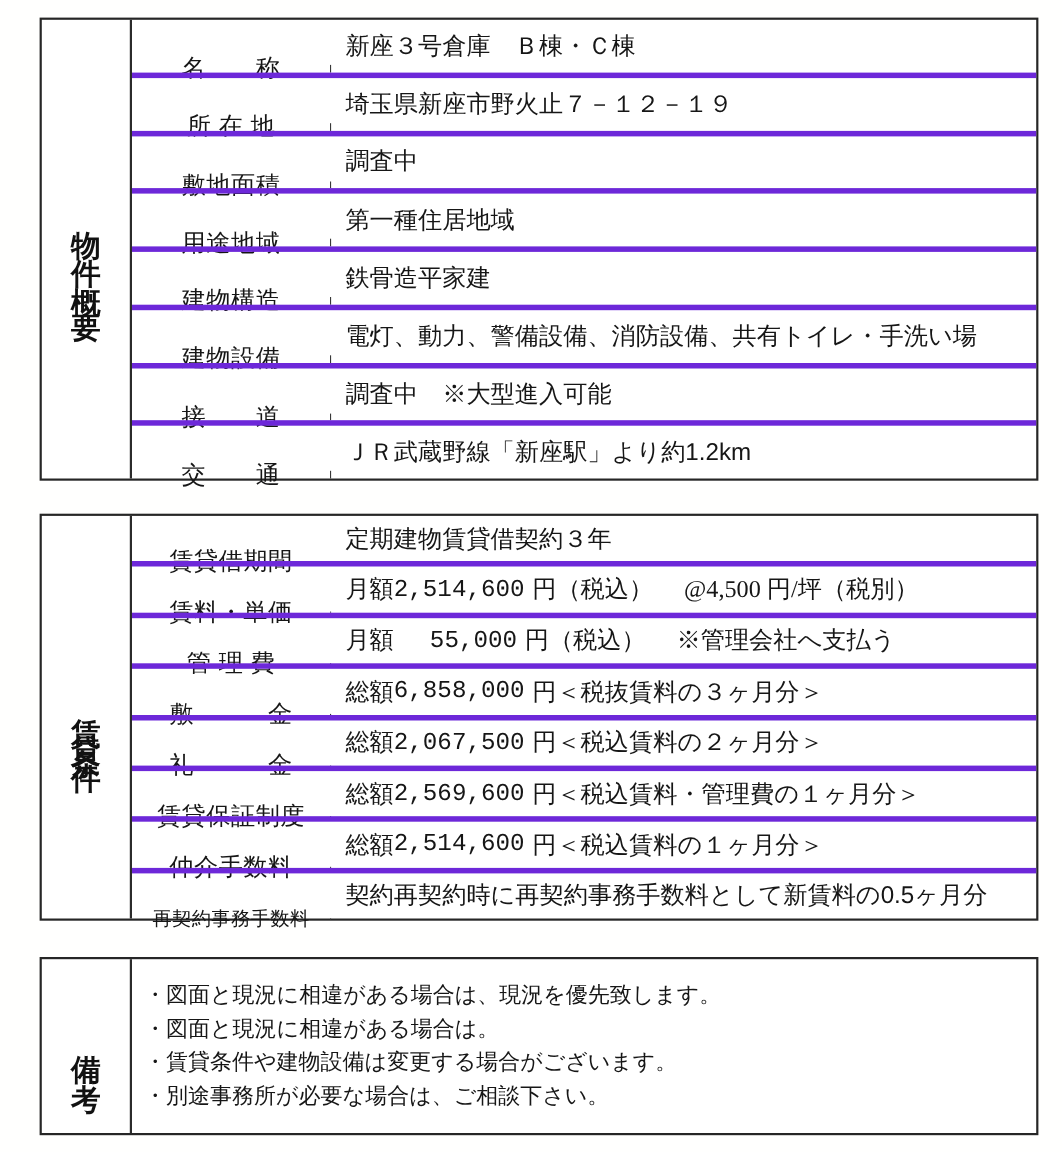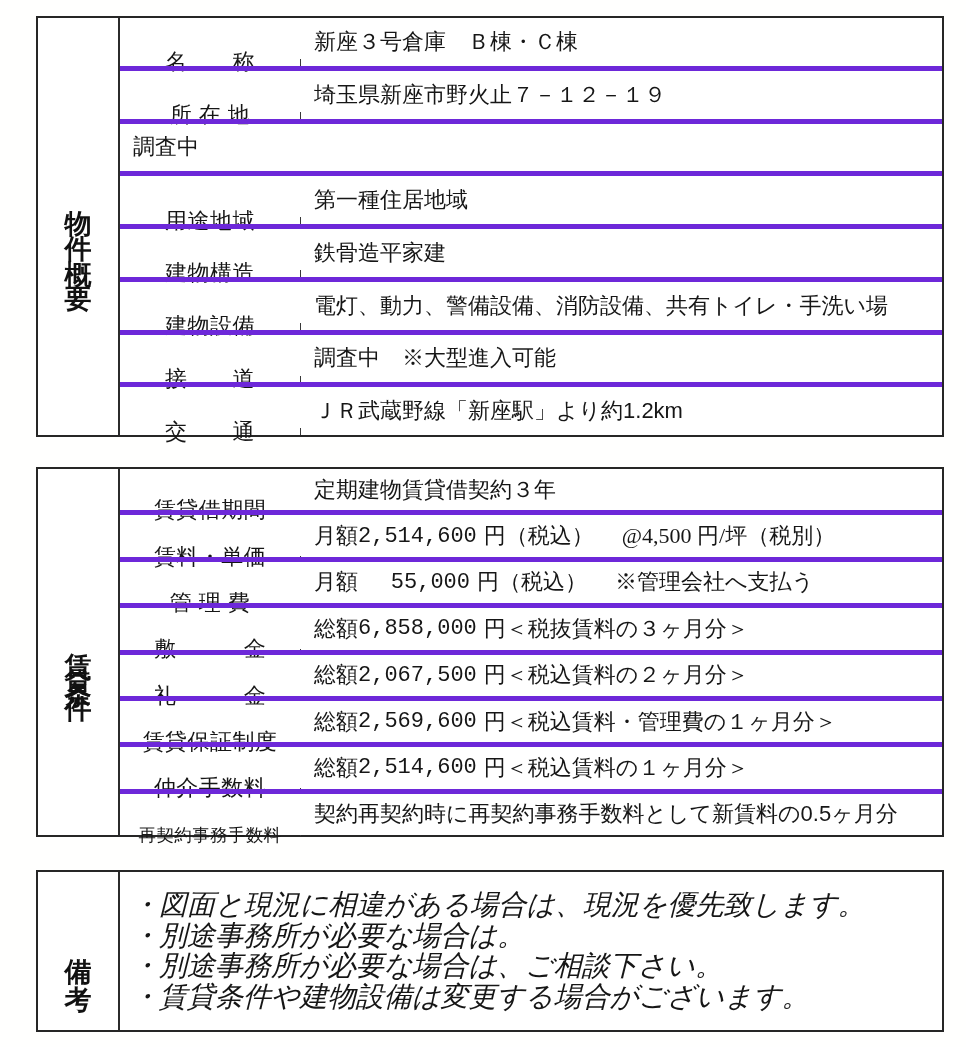--- a/index.html
+++ b/index.html
@@ -71,41 +71,42 @@
   .tail { margin-left: 7px; }
   .note { margin-left: 28px; font-family: Liberation Serif, serif; }
 
   .remarks-body {
     flex: 1 1 auto;
     display: flex;
     flex-direction: column;
     justify-content: center;
     padding: 4px 8px 4px 11px;
   }
-  .remark { font-size: 28px; line-height: 30.5px; white-space: pre; font-style: italic; }
+  .remark { font-size: 20px; line-height: 30.5px; white-space: pre; }
 </style>
 </head>
 <body>
 
 <div class="page">
 
   <div class="tbl" id="overview-table">
     <div class="head-col">
       <div class="vhead wide">物件概要</div>
     </div>
     <div class="rows">
       <div class="trow">
         <div class="lcell">名　　称</div>
         <div class="vcell">新座３号倉庫　Ｂ棟・Ｃ棟</div>
       </div>
       <div class="trow">
         <div class="lcell">所 在 地</div>
         <div class="vcell">埼玉県新座市野火止７－１２－１９</div>
       </div>
       <div class="trow">
+        <div class="lcell">敷地面積</div>
         <div class="vcell">調査中</div>
       </div>
       <div class="trow">
         <div class="lcell">用途地域</div>
         <div class="vcell">第一種住居地域</div>
       </div>
       <div class="trow">
         <div class="lcell">建物構造</div>
         <div class="vcell">鉄骨造平家建</div>
       </div>
@@ -163,19 +164,19 @@
       </div>
     </div>
   </div>
 
   <div class="tbl" id="remarks-table">
     <div class="head-col">
       <div class="vhead wide">備考</div>
     </div>
     <div class="remarks-body">
       <div class="remark">・図面と現況に相違がある場合は、現況を優先致します。</div>
-      <div class="remark">・別途事務所が必要な場合は。</div>
+      <div class="remark">・図面と現況に相違がある場合は。</div>
+      <div class="remark">・賃貸条件や建物設備は変更する場合がございます。</div>
       <div class="remark">・別途事務所が必要な場合は、ご相談下さい。</div>
-      <div class="remark">・賃貸条件や建物設備は変更する場合がございます。</div>
     </div>
   </div>
 
 </div>
 
 </body></html>

